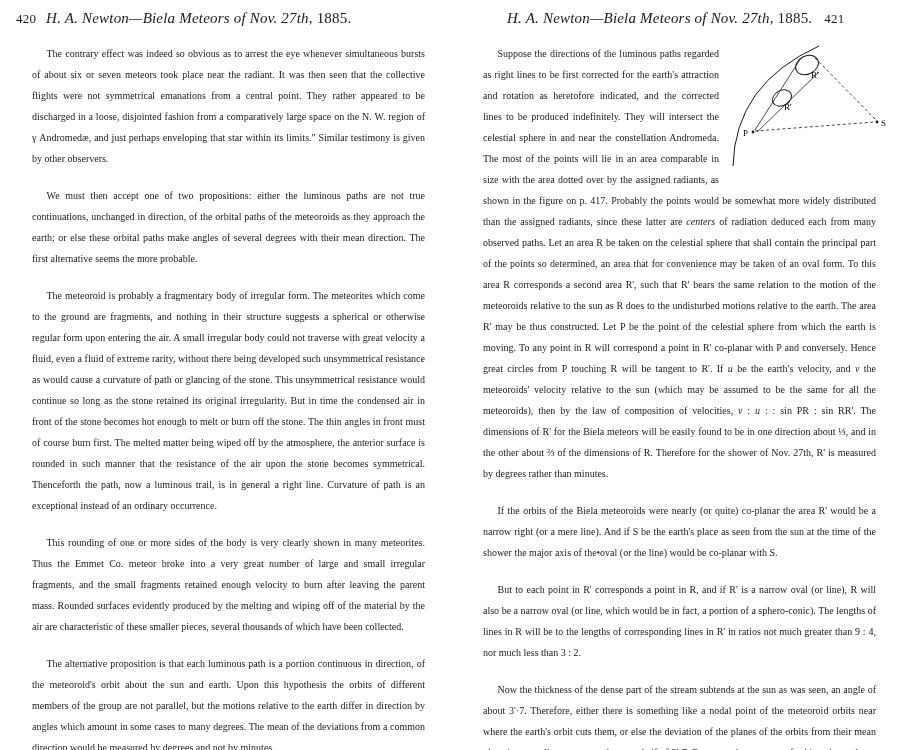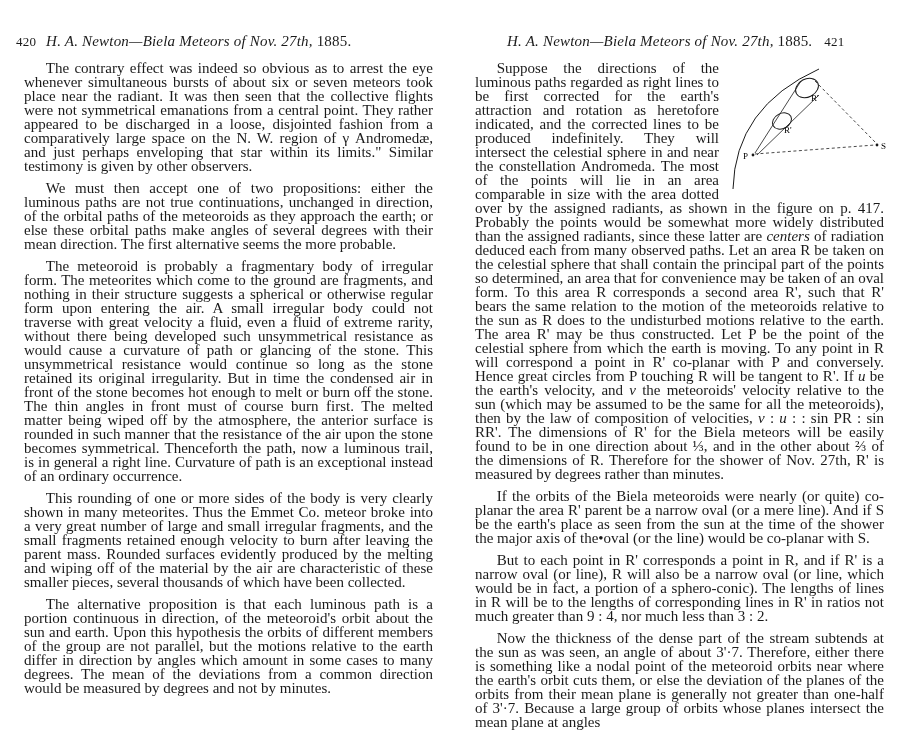--- a/index.html
+++ b/index.html
@@ -31,42 +31,41 @@
     flex: 0 0 425px;
   }
   .runhead {
     display: flex;
     align-items: baseline;
     font-size: 13.5px;
     letter-spacing: 0.2px;
     margin-bottom: 11px;
     height: 17px;
     white-space: nowrap;
-    margin-top: 23px;
   }
   .runhead .folio {
     font-size: 13px;
     font-family: "Liberation Serif", serif;
   }
   .runhead .title {
     font-style: italic;
     font-size: 15px;
   }
   .runhead.left .folio { margin-right: 10px; }
   .runhead.right { justify-content: flex-start; padding-left: 40px; }
   .runhead.right .folio { margin-left: 12px; }
   .rh-seg { white-space: nowrap; }
   .rh-roman { font-style: normal; }
 
   p.para {
-    margin: 8px;
+    margin: 16px;
     text-align: justify;
     text-justify: inter-word;
-    font-size: 15px;
-    line-height: 14px;
+    font-size: 10px;
+    line-height: 21px;
     text-indent: 1.45em;
     hyphens: manual;
   }
 
   .figwrap {
     float: right;
     width: 165px;
     height: 128px;
     margin: 2px 0 2px 8px;
     shape-outside: inset(0);
@@ -123,19 +122,19 @@
           <circle cx="150" cy="82" r="1.4" fill="#1a1a1a"></circle>
           <text x="154" y="86" font-family="Liberation Serif, serif" font-size="9">S</text>
           <line x1="28" y1="91" x2="148" y2="82" stroke="#1a1a1a" stroke-width="0.8" stroke-dasharray="3,2.5"></line>
           <line x1="88" y1="18" x2="149" y2="80" stroke="#1a1a1a" stroke-width="0.8" stroke-dasharray="3,2.5"></line>
           <line x1="28" y1="90" x2="74" y2="18" stroke="#1a1a1a" stroke-width="0.8"></line>
           <line x1="30" y1="92" x2="92" y2="32" stroke="#1a1a1a" stroke-width="0.8"></line>
         </svg>
       </div>
 
       <p class="para">Suppose the directions of the luminous paths regarded as right lines to be first corrected for the earth's attraction and rotation as heretofore indicated, and the corrected lines to be produced indefinitely. They will intersect the celestial sphere in and near the constellation Andromeda. The most of the points will lie in an area comparable in size with the area dotted over by the assigned radiants, as shown in the figure on p. 417. Probably the points would be somewhat more widely distributed than the assigned radiants, since these latter are <i>centers</i> of radiation deduced each from many observed paths. Let an area R be taken on the celestial sphere that shall contain the principal part of the points so determined, an area that for convenience may be taken of an oval form. To this area R corresponds a second area R', such that R' bears the same relation to the motion of the meteoroids relative to the sun as R does to the undisturbed motions relative to the earth. The area R' may be thus constructed. Let P be the point of the celestial sphere from which the earth is moving. To any point in R will correspond a point in R' co-planar with P and conversely. Hence great circles from P touching R will be tangent to R'. If <i>u</i> be the earth's velocity, and <i>v</i> the meteoroids' velocity relative to the sun (which may be assumed to be the same for all the meteoroids), then by the law of composition of velocities, <i>v</i> : <i>u</i> : : sin PR : sin RR'. The dimensions of R' for the Biela meteors will be easily found to be in one direction about ⅓, and in the other about ⅔ of the dimensions of R. Therefore for the shower of Nov. 27th, R' is measured by degrees rather than minutes.</p>
-      <p class="para">If the orbits of the Biela meteoroids were nearly (or quite) co-planar the area R' parent be a narrow oval (or a mere line). And if S be the earth's place as seen from the sun at the time of the shower the major axis of the•oval (or the line) would be co-planar with S.</p>
+      <p class="para">If the orbits of the Biela meteoroids were nearly (or quite) co-planar the area R' would be a narrow right (or a mere line). And if S be the earth's place as seen from the sun at the time of the shower the major axis of the•oval (or the line) would be co-planar with S.</p>
       <p class="para">But to each point in R' corresponds a point in R, and if R' is a narrow oval (or line), R will also be a narrow oval (or line, which would be in fact, a portion of a sphero-conic). The lengths of lines in R will be to the lengths of corresponding lines in R' in ratios not much greater than 9 : 4, nor much less than 3 : 2.</p>
       <p class="para">Now the thickness of the dense part of the stream subtends at the sun as was seen, an angle of about 3'·7. Therefore, either there is something like a nodal point of the meteoroid orbits near where the earth's orbit cuts them, or else the deviation of the planes of the orbits from their mean plane is generally not greater than one-half of 3'·7. Because a large group of orbits whose planes intersect the mean plane at angles</p>
     </div>
 
   </div>
 </div>
 
 </body></html>

